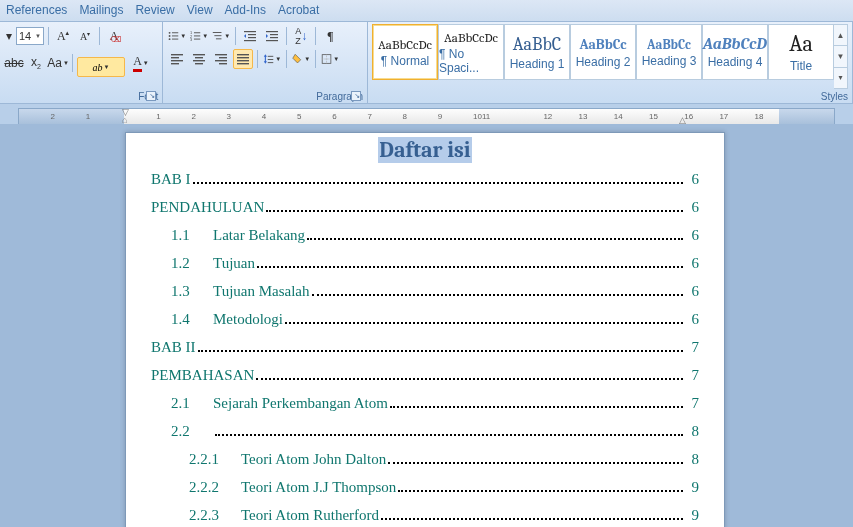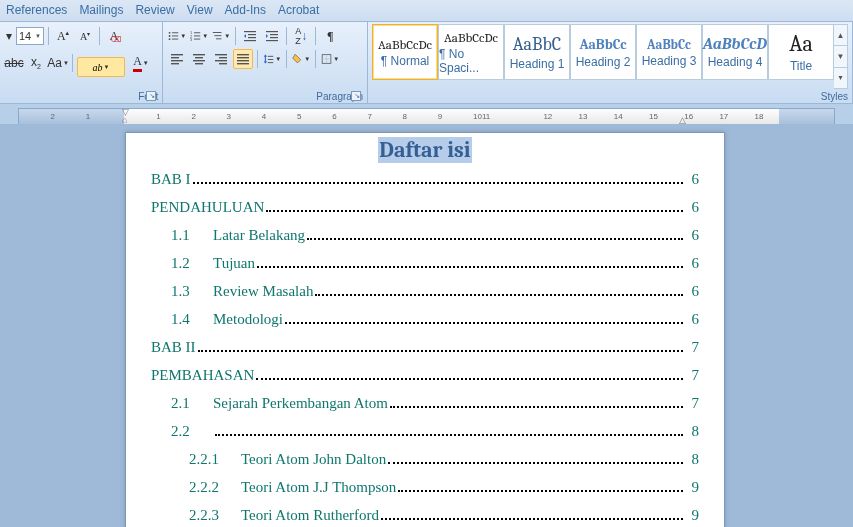--- a/index.html
+++ b/index.html
@@ -419,21 +419,21 @@
           <span class="pg">6</span>
         </div>
         <div class="toc-row l1">
           <span class="num">1.2</span>
           <span class="txt">Tujuan</span>
           <span class="dots"></span>
           <span class="pg">6</span>
         </div>
         <div class="toc-row l1">
           <span class="num">1.3</span>
-          <span class="txt">Review Masalah</span>
+          <span class="txt">Tujuan Masalah</span>
           <span class="dots"></span>
           <span class="pg">6</span>
         </div>
         <div class="toc-row l1">
           <span class="num">1.4</span>
           <span class="txt">Metodologi</span>
           <span class="dots"></span>
           <span class="pg">6</span>
         </div>
         <div class="toc-row l0">

